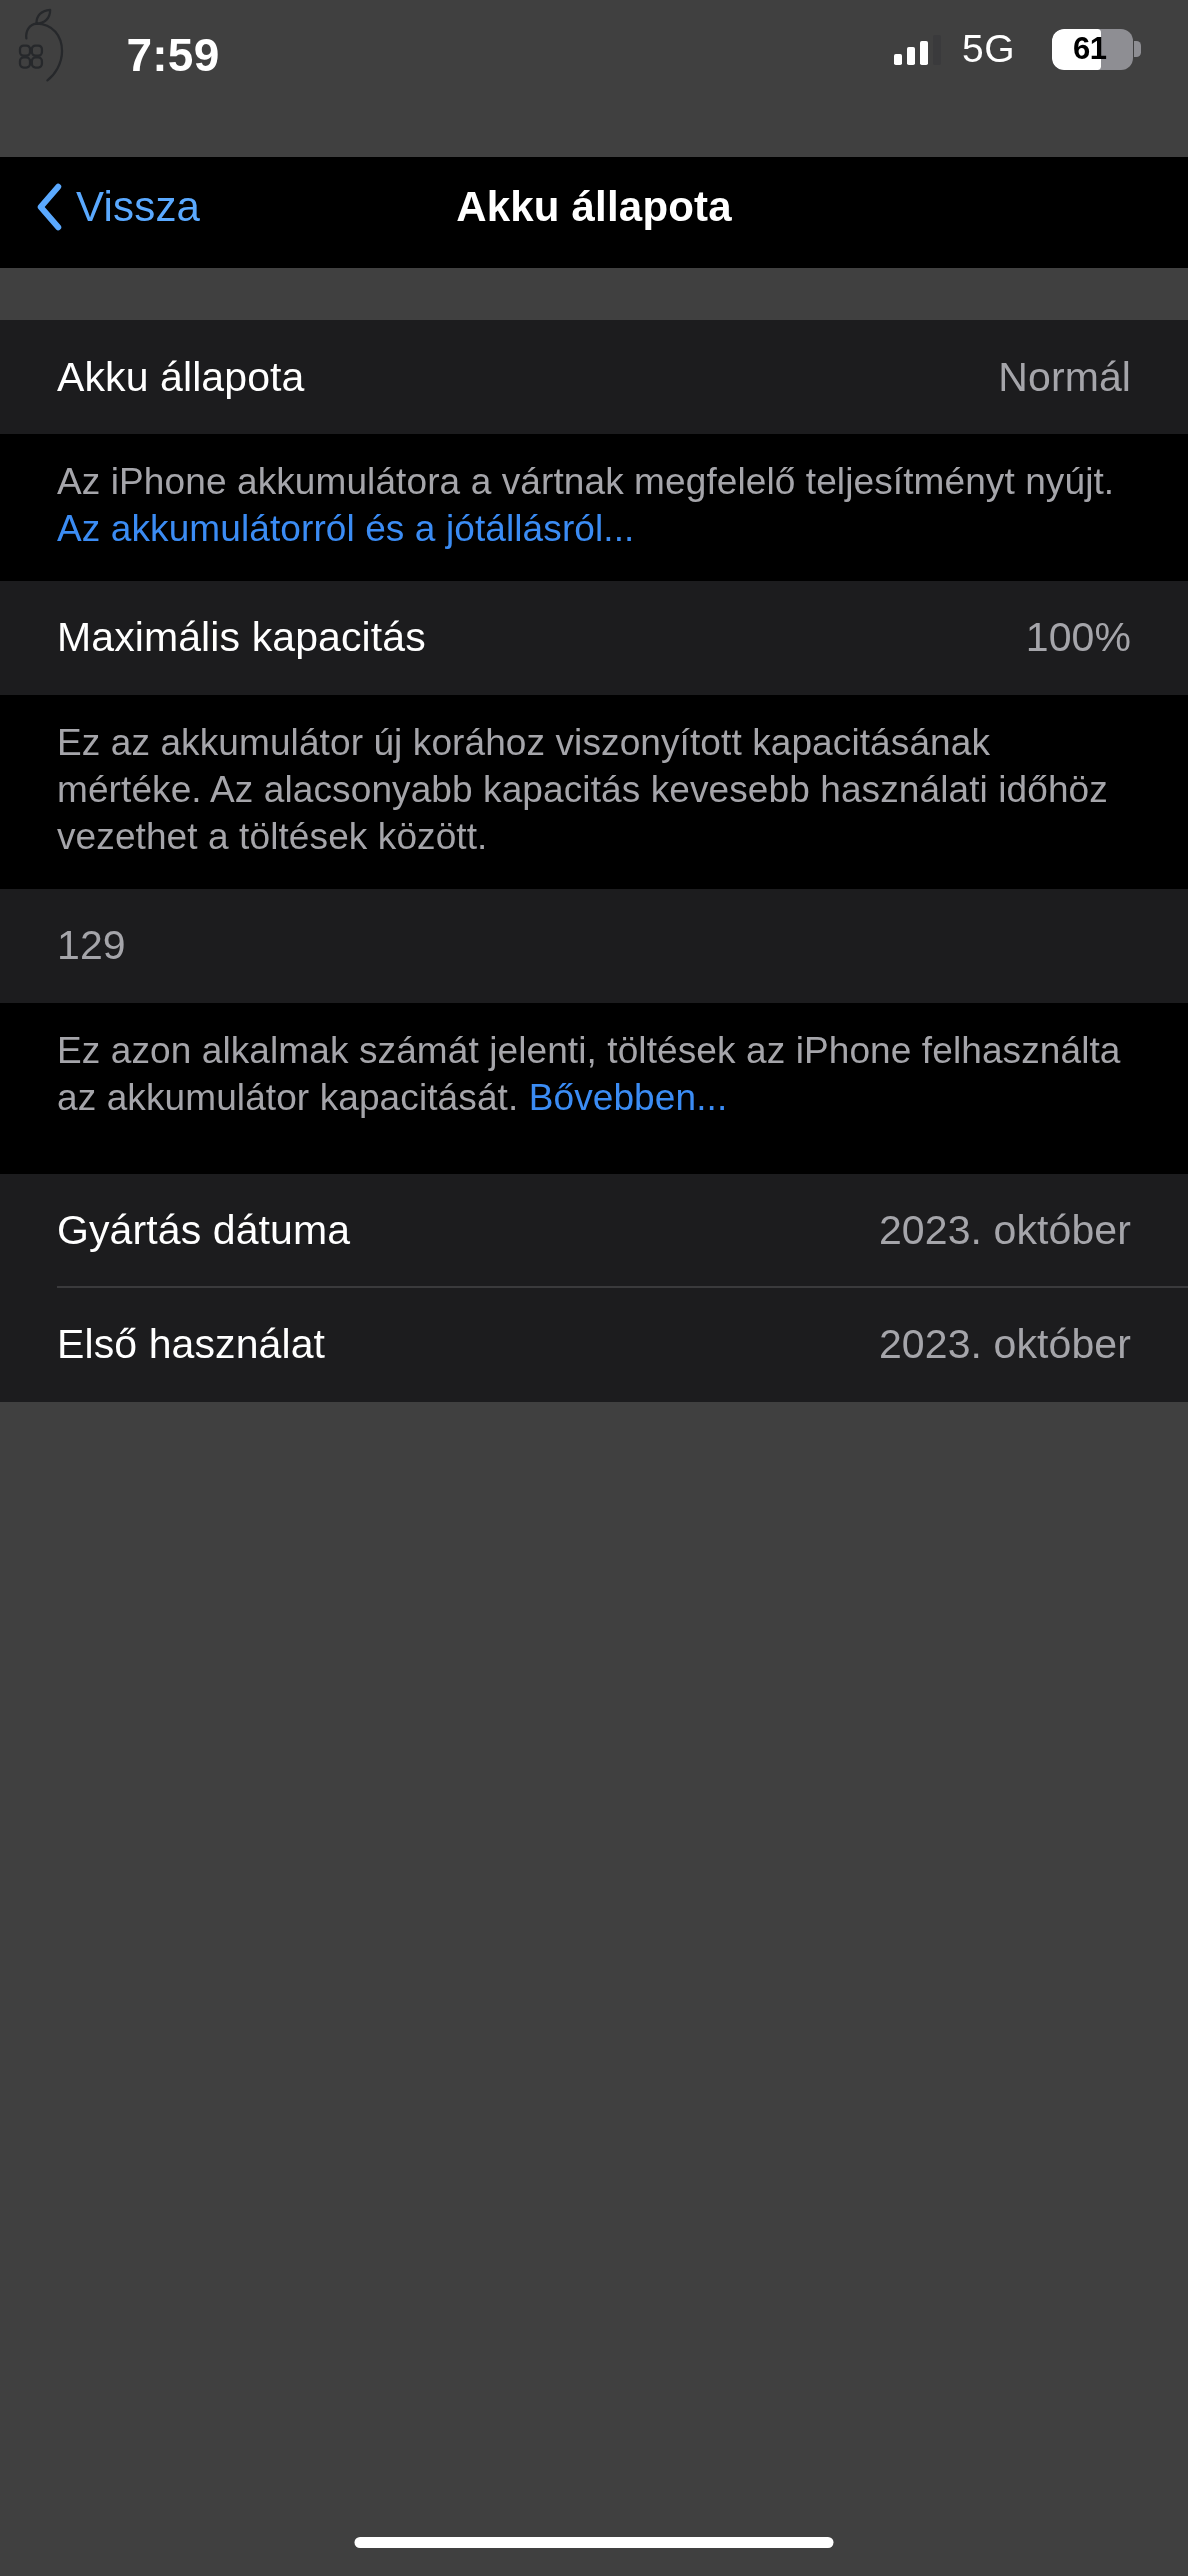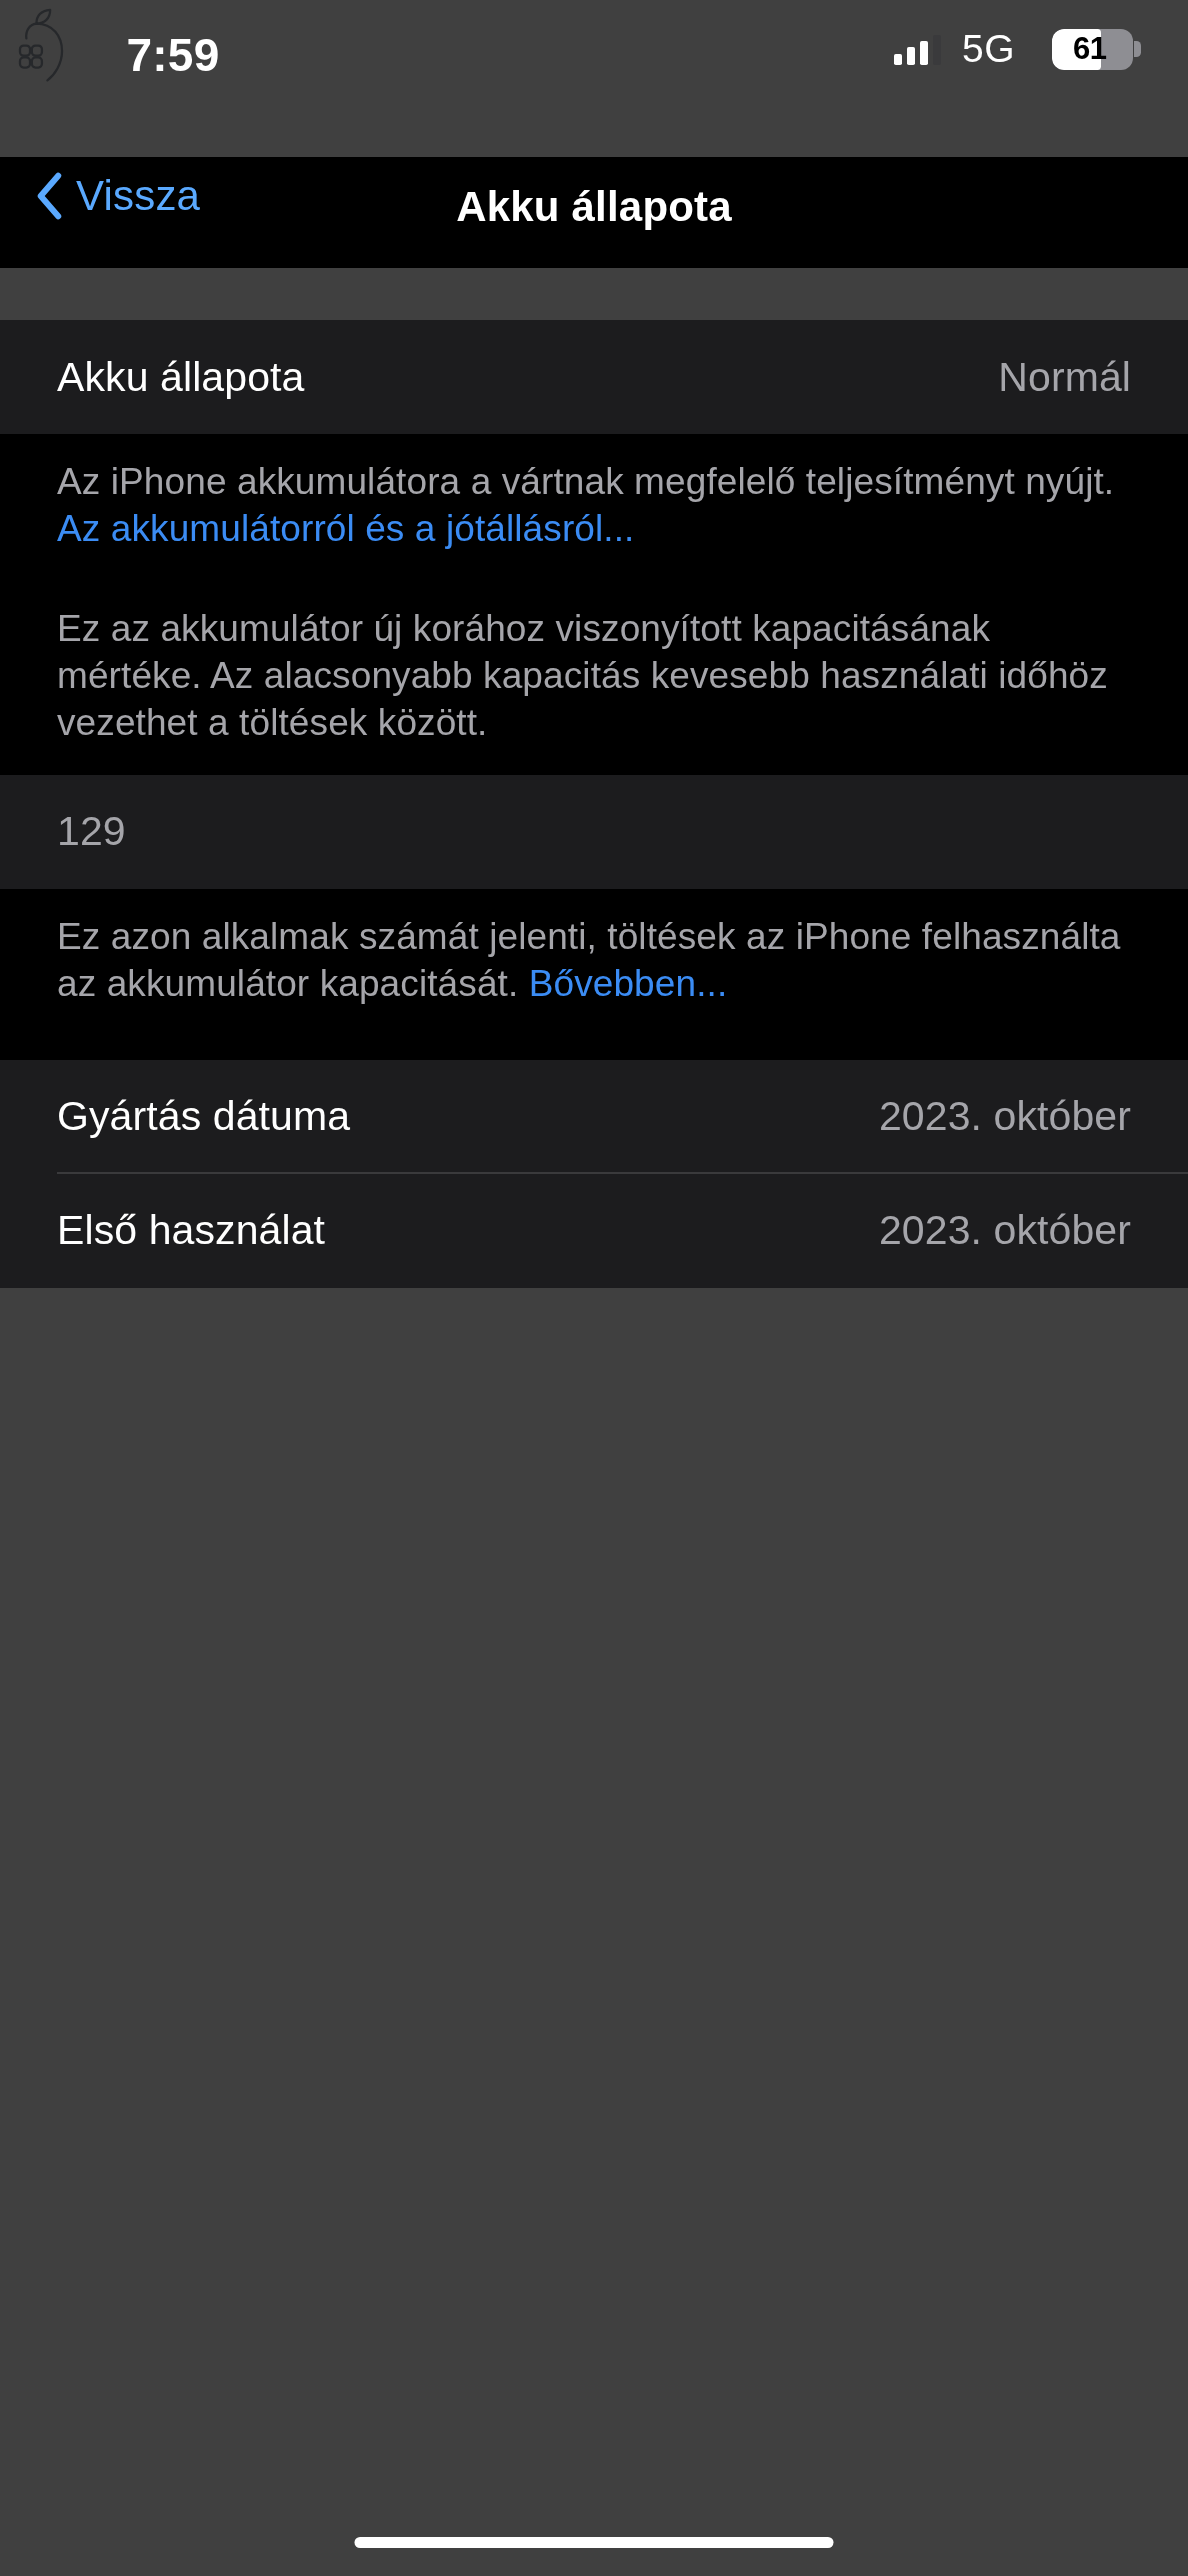--- a/index.html
+++ b/index.html
@@ -60,21 +60,21 @@
   }
   .batt-wrap { position:relative; display:flex; align-items:center; margin-left:16px; }
 
   
   .navbar {
     position:absolute; left:0; top:157px; width:1188px; height:111px;
     background:#000;
   }
   .nav-back {
     position:absolute; left:35px; top:14.7px;
-    display:flex; align-items:flex-start; gap:13px;
+    display:flex; align-items:center; gap:13px;
     height:70px; cursor:pointer;
   }
   .chev {
     width:28px; height:48px;
   }
   .nav-back-label {
     color:#5aa9ff; font-size:42px; font-weight:400; letter-spacing:0.2px;
   }
   .nav-title {
     position:absolute; left:0; top:14.7px; width:1188px;
@@ -169,20 +169,26 @@
   <div class="table">
 
     <div class="group">
       <div class="row">
         <span class="label">Akku állapota</span>
         <span class="value">Normál</span>
       </div>
     </div>
     <div class="footer"><span>Az iPhone akkumulátora a vártnak megfelelő teljesítményt nyújt. </span><span class="link">Az akkumulátorról és a jótállásról...</span></div>
 
+    <div class="group">
+      <div class="row">
+        <span class="label">Maximális kapacitás</span>
+        <span class="value">100%</span>
+      </div>
+    </div>
     <div class="footer"><span>Ez az akkumulátor új korához viszonyított kapacitásának mértéke. Az alacsonyabb kapacitás kevesebb használati időhöz vezethet a töltések között.</span></div>
 
     <div class="group">
       <div class="row">
         <span class="value">129</span>
       </div>
     </div>
     <div class="footer gap-lg"><span>Ez azon alkalmak számát jelenti, töltések az iPhone felhasználta az akkumulátor kapacitását. </span><span class="link">Bővebben...</span></div>
 
     <div class="group">

